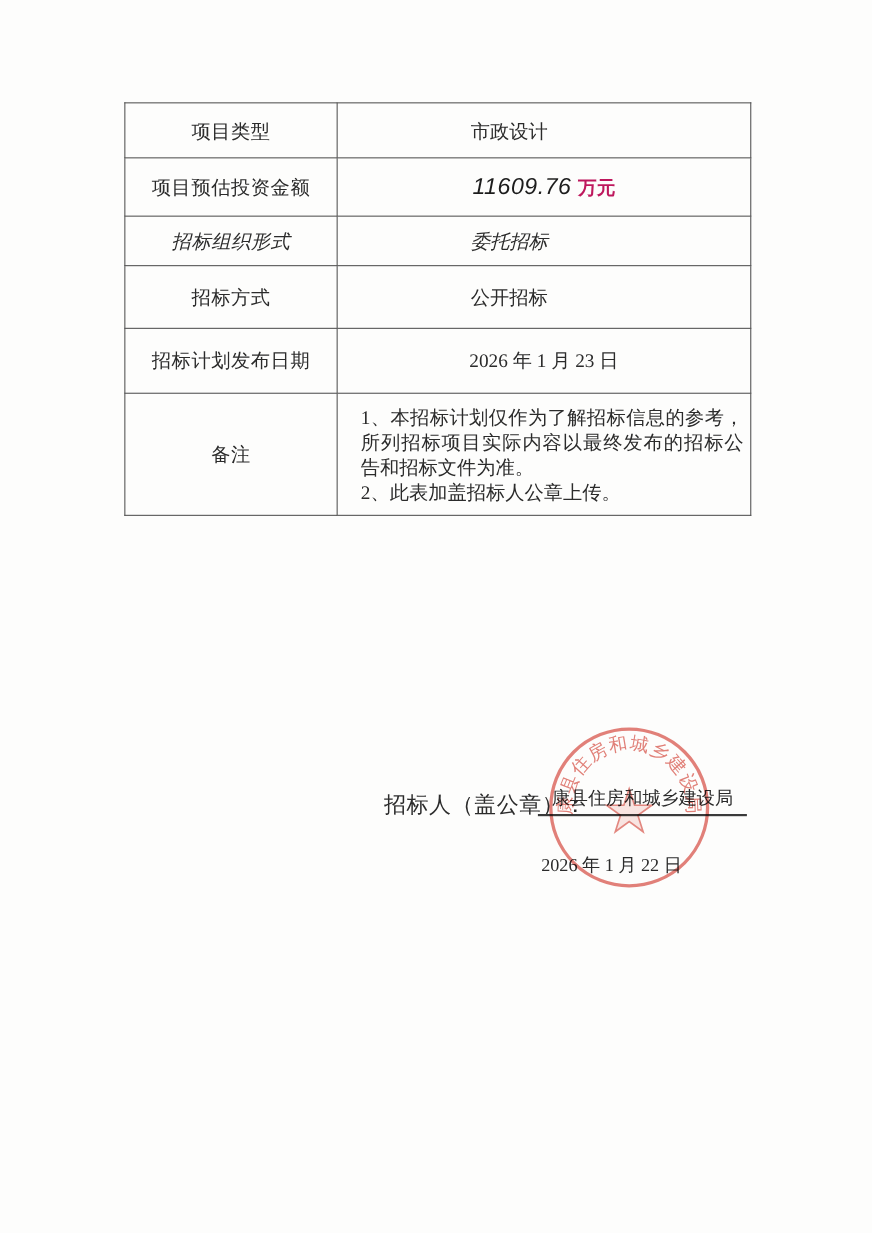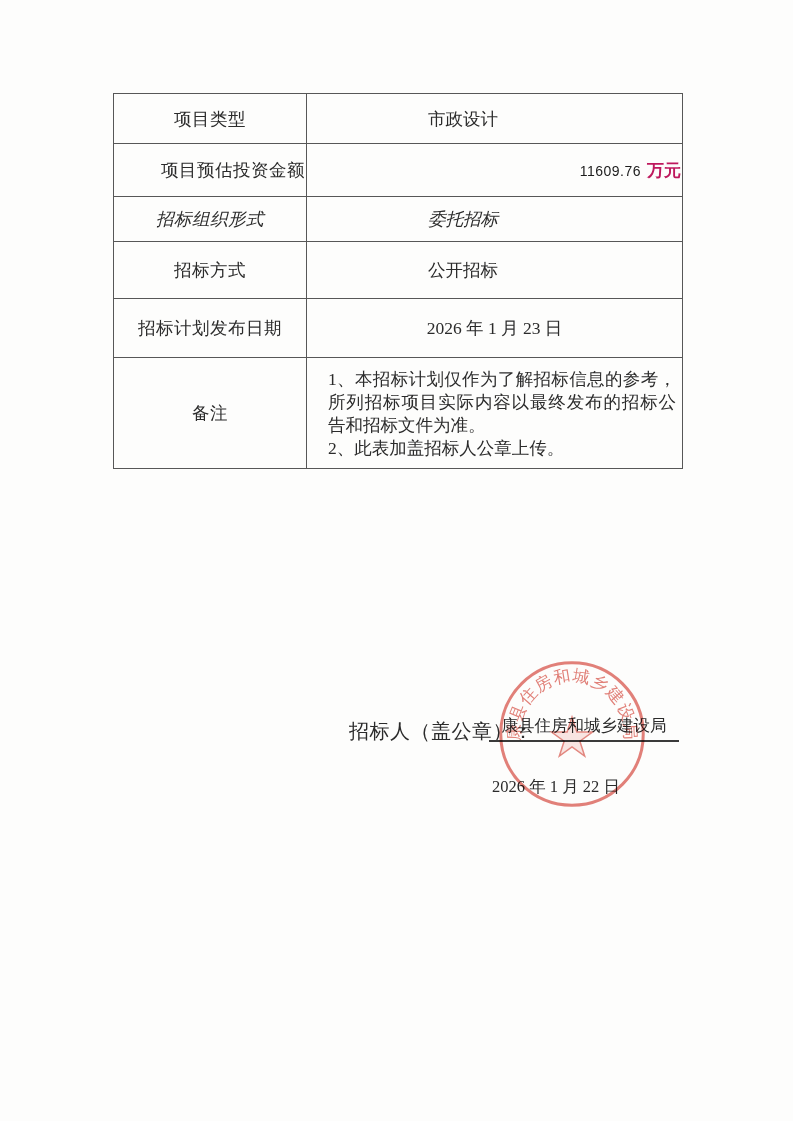--- a/index.html
+++ b/index.html
@@ -41,21 +41,21 @@
   td.value-cell {
     text-align: center;
   }
   td.value-cell.nudge-left {
     padding-right: 64px;   
     text-align: center;
   }
 
   tr.row-desc td { height: 162px; }
   tr.row-type td { height: 47px; }
-  tr.row-invest td { height: 50px; text-align: right; }
+  tr.row-invest td { height: 50px; }
   tr.row-org td { height: 42px; font-style: italic; }
   tr.row-method td { height: 54px; }
   tr.row-announce td { height: 54px; }
   tr.row-plandate td { height: 56px; }
   tr.row-remarks td { height: 101px; }
 
   td.desc-cell {
     vertical-align: top;
     padding: 3px 5px 3px 9px;
     font-size: 16.3px;
@@ -64,23 +64,24 @@
   }
   td.remarks-cell {
     vertical-align: top;
     padding: 5px 6px 4px 21px;
     font-size: 16.5px;
     line-height: 23px;
     text-align: justify;
   }
   .invest-number {
     font-family: "Liberation Sans", "DejaVu Sans", sans-serif;
-    font-size: 14px;
+    font-size: 21px;
     color: #1c1c1c;
     letter-spacing: 0.5px;
+    font-style: italic;
   }
   .invest-unit {
     font-size: 17px;
     color: #be185d;
     margin-left: 6px;
     font-weight: bold;
   }
 
   
   .sig-label {

